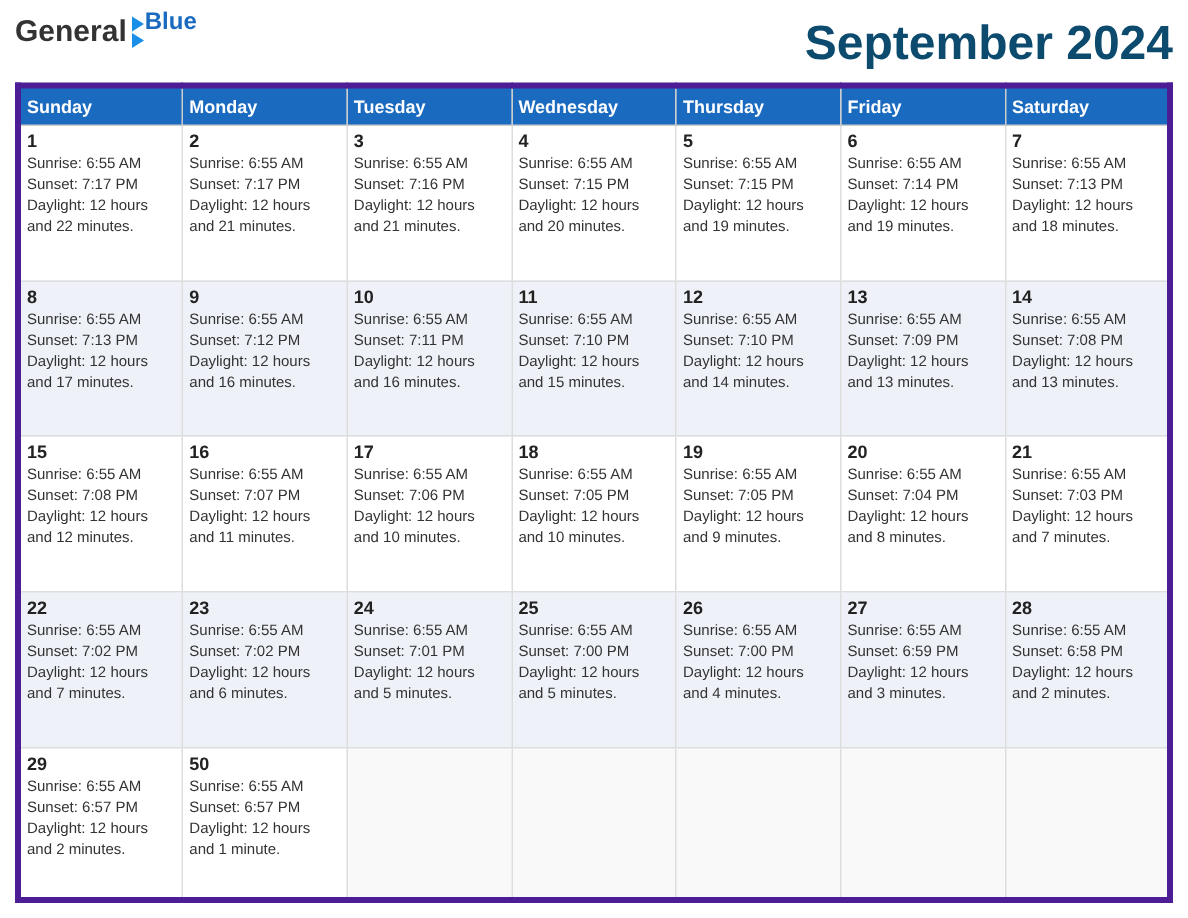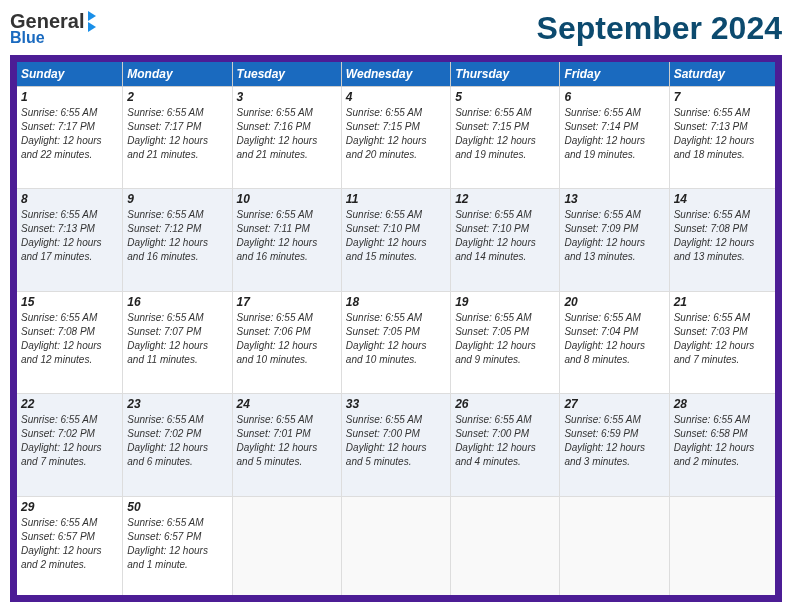--- a/index.html
+++ b/index.html
@@ -34,25 +34,24 @@
       font-size: 32px;
       font-weight: bold;
       color: #0c4a6e;
     }
     .location {
       font-size: 14px;
       color: #555;
     }
     .calendar {
       flex: 1;
-      border: 7px solid #4c1d95;
+      border: 4px solid #4c1d95;
       border-collapse: collapse;
       width: 100%;
       table-layout: fixed;
-      font-style: italic;
     }
     .calendar th {
       background-color: #1a6abf;
       color: #fff;
       font-size: 12px;
       font-weight: bold;
       padding: 5px 4px;
       text-align: left;
       border: 1px solid #ccc;
     }
@@ -88,21 +87,21 @@
     td.row-shade {
       background-color: #eef2f8;
     }
   </style>
 </head>
 <body>
 
 <div class="page">
   <div class="header">
     <div class="logo">
-      <div style="display:flex;flex-direction:column;align-items:flex-start;">
+      <div style="display:flex;align-items:flex-start;">
         <div style="display:flex;align-items:center;">
           <span style="font-size:20px;font-weight:bold;color:#333;">General</span>
           <div style="margin-left:4px;display:flex;flex-direction:column;justify-content:center;">
             <div style="width:0;height:0;border-left:8px solid #1a8fe8;border-top:5px solid transparent;border-bottom:5px solid transparent;margin-bottom:1px;"></div>
             <div style="width:0;height:0;border-left:8px solid #1a8fe8;border-top:5px solid transparent;border-bottom:5px solid transparent;"></div>
           </div>
         </div>
         <span style="font-size:16px;font-weight:bold;color:#1a6abf;margin-top:-4px;">Blue</span>
       </div>
     </div>
@@ -293,21 +292,21 @@
 and 6 minutes.</div>
           </td>
           <td class="row-shade">
             <span class="day-num">24</span>
             <div class="day-detail" style="white-space: pre-line;">Sunrise: 6:55 AM
 Sunset: 7:01 PM
 Daylight: 12 hours
 and 5 minutes.</div>
           </td>
           <td class="row-shade">
-            <span class="day-num">33</span>
+            <span class="day-num">25</span>
             <div class="day-detail" style="white-space: pre-line;">Sunrise: 6:55 AM
 Sunset: 7:00 PM
 Daylight: 12 hours
 and 5 minutes.</div>
           </td>
           <td class="row-shade">
             <span class="day-num">26</span>
             <div class="day-detail" style="white-space: pre-line;">Sunrise: 6:55 AM
 Sunset: 7:00 PM
 Daylight: 12 hours

